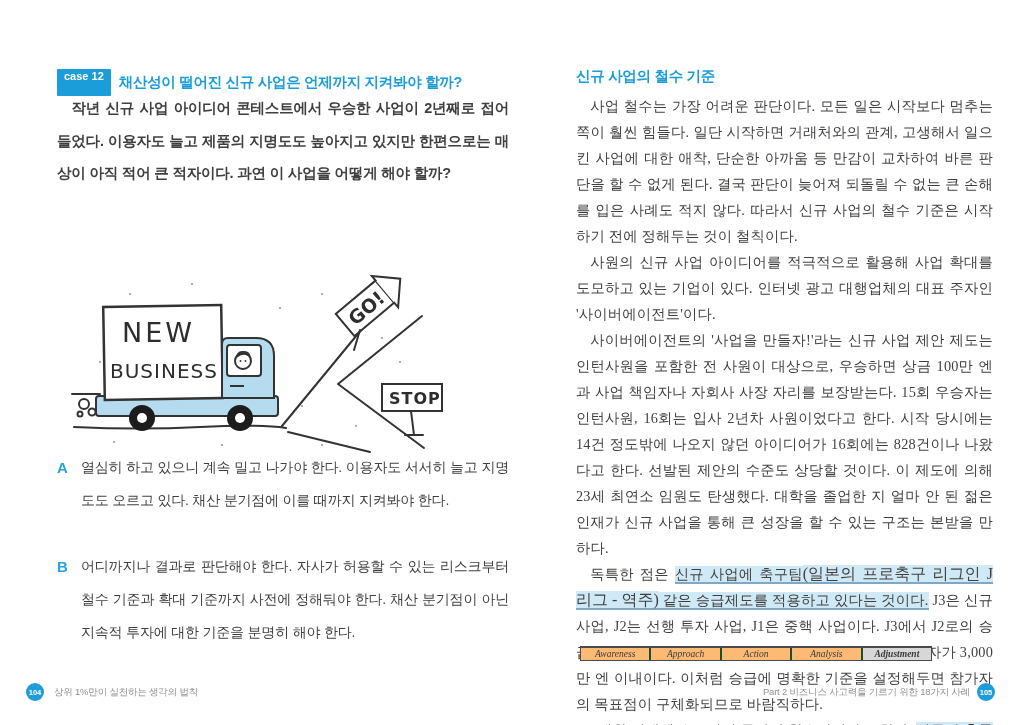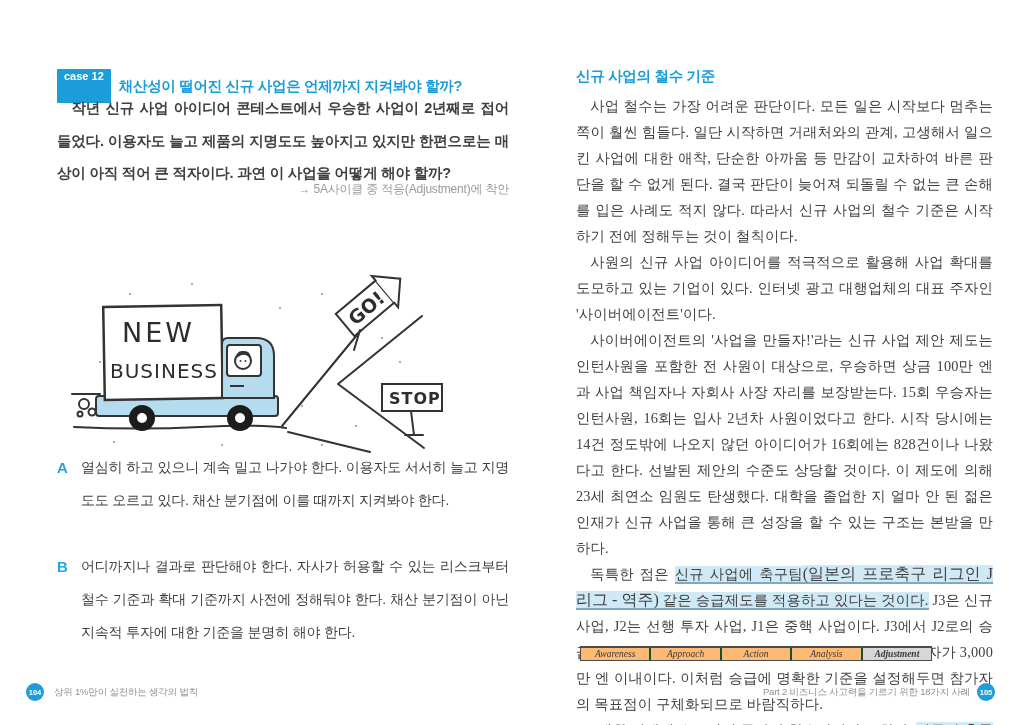--- a/index.html
+++ b/index.html
@@ -5,21 +5,21 @@
   html,body{margin:0;padding:0;background:#e9e9e9;}
   .spread{
     position:relative;width:1024px;height:725px;background:#ffffff;
     margin:0 auto;overflow:hidden;
     font-family:"Liberation Sans","DejaVu Sans",sans-serif;color:#3d3d3d;
   }
   
   .lp-header{position:absolute;left:57px;top:69px;width:452px;display:flex;align-items:center;gap:8px;}
   .case-badge{
     background:#1b9dd9;color:#fff;font-size:11px;font-weight:bold;
-    padding:2px 7px 21px 7px;border-radius:1px;line-height:1;white-space:nowrap;
+    padding:2px 7px 14px 7px;border-radius:1px;line-height:1;white-space:nowrap;
   }
   .lp-title{color:#1b9dd9;font-weight:bold;font-size:14.5px;letter-spacing:-0.3px;white-space:nowrap;}
   .lp-intro{
     position:absolute;left:57px;top:92px;width:452px;
     font-size:14.5px;line-height:32.5px;text-align:justify;text-indent:1em;
     color:#3f3f3f;letter-spacing:-0.2px;font-weight:bold;
   }
   .lp-note{
     position:absolute;left:57px;top:181px;width:452px;text-align:right;
     font-size:12px;color:#9a9a9a;letter-spacing:-0.2px;
@@ -77,21 +77,20 @@
 
 <div class="spread">
 
   <div class="lp-header">
     <span class="case-badge">case 12</span>
     <span class="lp-title">채산성이 떨어진 신규 사업은 언제까지 지켜봐야 할까?</span>
   </div>
 
   <div class="lp-intro">작년 신규 사업 아이디어 콘테스트에서 우승한 사업이 2년째로 접어들었다. 이용자도 늘고 제품의 지명도도 높아지고 있지만 한편으로는 매상이 아직 적어 큰 적자이다. 과연 이 사업을 어떻게 해야 할까?</div>
 
-  <div class="lp-note">→ 5A사이클 중 적응(Adjustment)에 착안</div>
 
   <div class="lp-illustration">
     <svg width="382" height="188" viewBox="0 0 382 188">
 
       <g fill="#9a9a9a">
         <circle cx="60" cy="28" r="1.1"></circle>
           <circle cx="122" cy="18" r="1.1"></circle>
           <circle cx="210" cy="42" r="1.1"></circle>
         <circle cx="252" cy="28" r="1.1"></circle>
           <circle cx="190" cy="96" r="1.1"></circle>

